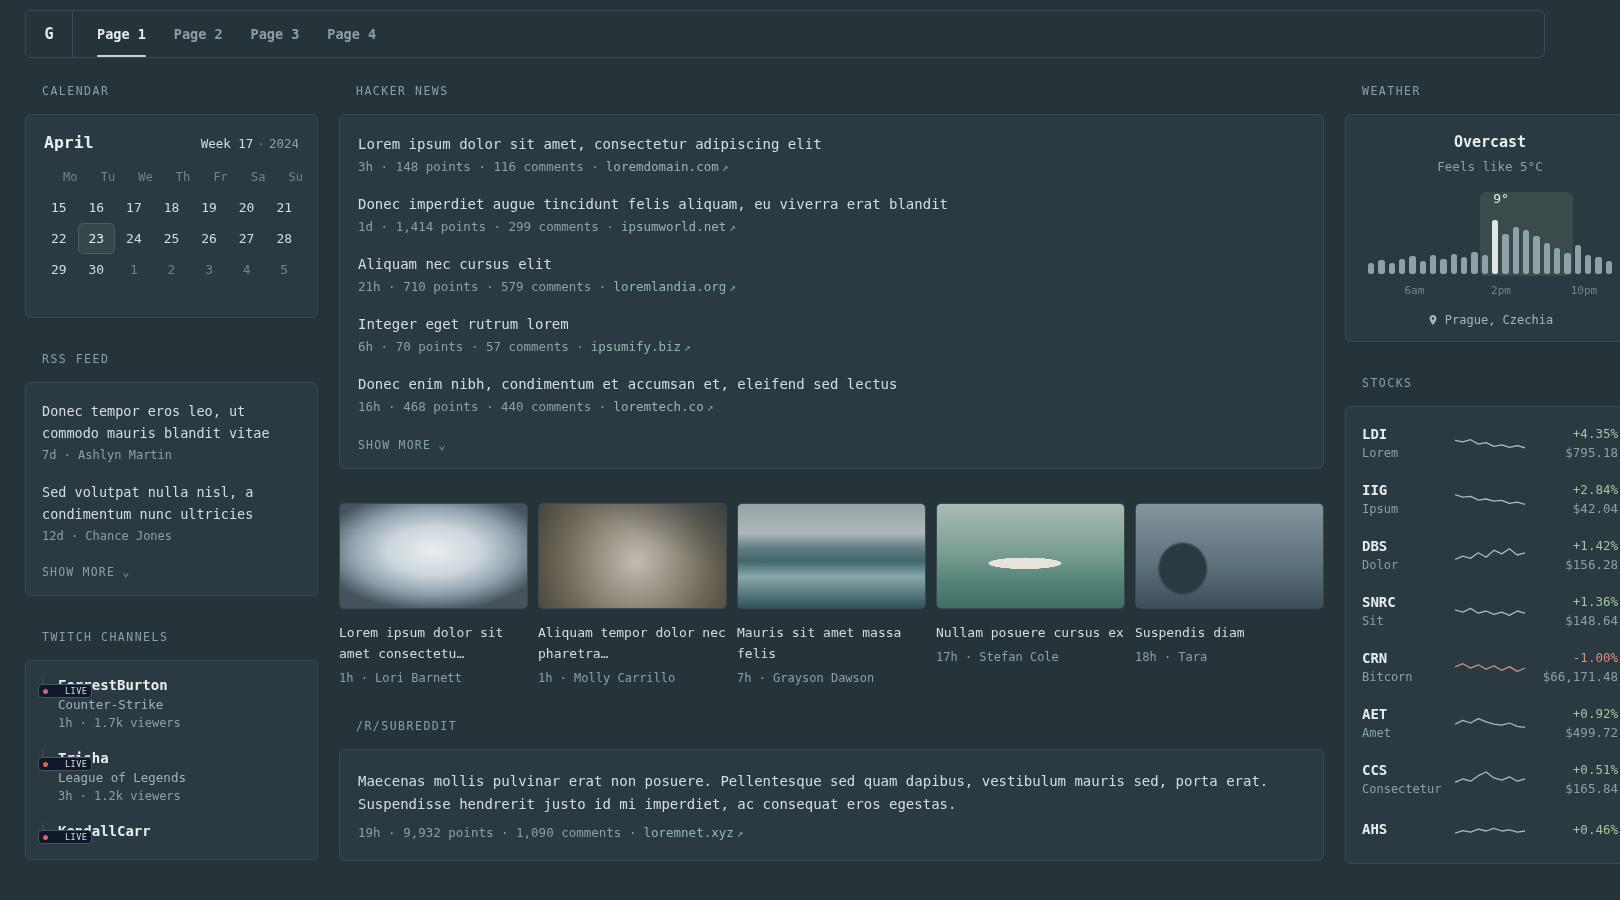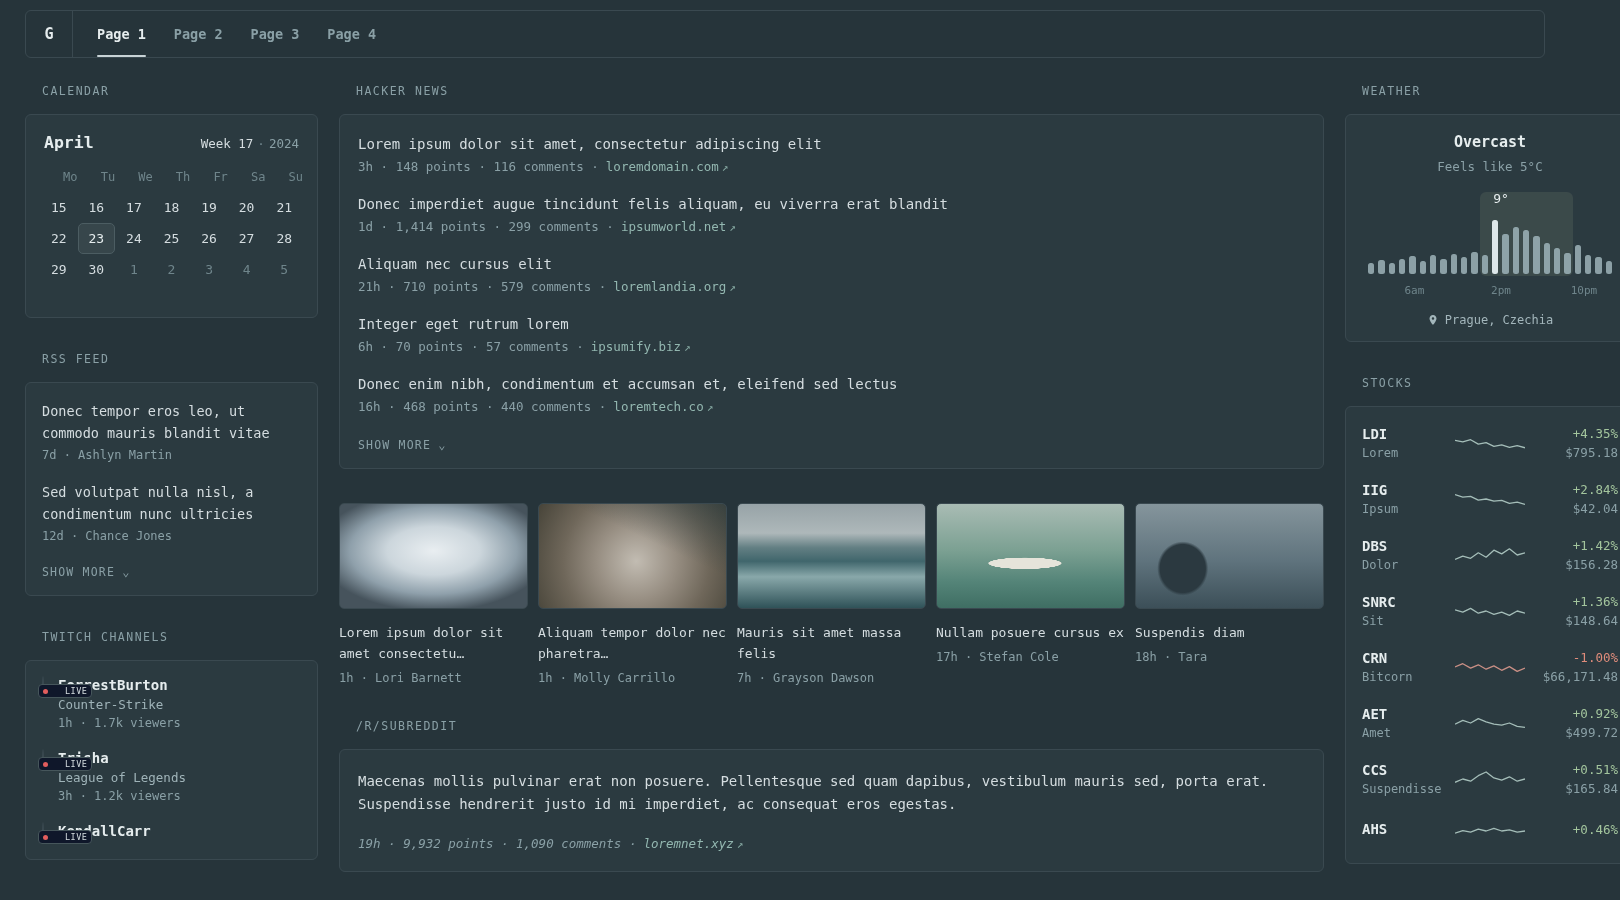--- a/index.html
+++ b/index.html
@@ -104,21 +104,21 @@
   .video-card.idx-1 .thumb{background:linear-gradient(205deg,rgba(38,58,63,.55) 0%,rgba(38,58,63,0) 38%),radial-gradient(circle at 52% 55%,#c2bcb2 0%,#978e82 35%,#6f675a 65%,#474439 100%);}
   .video-card.idx-2 .thumb{background:linear-gradient(180deg,#97a3a7 0%,#aeb8ba 28%,#637f83 42%,#40666c 55%,#89a8aa 70%,#2f5258 100%);}
   .video-card.idx-3 .thumb{background:radial-gradient(ellipse 32% 9% at 47% 57%,#e6e4da 0%,#e6e4da 60%,rgba(230,228,218,0) 62%),linear-gradient(180deg,#a9bcb4 0%,#7ba092 45%,#548478 75%,#3f6e63 100%);}
   .video-card.idx-4 .thumb{background:radial-gradient(ellipse 22% 42% at 25% 62%,#2b3940 0%,#2b3940 55%,rgba(43,57,64,0) 62%),linear-gradient(180deg,#85959c 0%,#5f737d 55%,#3c4f58 100%);}
   .vid-title{margin-top:14px;font-size:13px;line-height:1.6;color:var(--text);}
   .vid-meta{margin-top:6px;font-size:12px;color:var(--dim);}
 
   
   .reddit-card{padding:20px 18px;}
   .rd-title{font-size:14px;line-height:1.65;color:var(--text);cursor:pointer;}
-  .rd-meta{margin-top:20px;font-size:12.5px;color:var(--dim);font-style:italic;}
+  .rd-meta{margin-top:9px;font-size:12.5px;color:var(--dim);}
 
   
   .weather-card{padding:18px 16px 14px;text-align:center;}
   .w-cond{font-size:15px;font-weight:600;color:var(--text-strong);}
   .w-feels{margin-top:8px;font-size:12.5px;color:var(--dim);}
   .w-chart{position:relative;height:80px;margin:20px 6px 0;}
   .w-highlight{position:absolute;top:-2px;bottom:-2px;background:rgba(205,218,170,0.10);border-radius:6px;}
   .w-bars{position:absolute;left:0;right:0;bottom:0;top:16px;display:flex;align-items:flex-end;gap:4px;}
   .wbar{flex:1;background:#9db3b9;border-radius:2.5px;min-height:5px;opacity:.85;}
   .wbar.peak{background:#dde7e9;opacity:1;}
@@ -557,21 +557,21 @@
             </span>
             <span class="st-right">
               <div class="st-chg">+0.92%</div>
               <div class="st-price">$499.72</div>
             </span>
           </div>
 
           <div class="stock-row idx-6">
             <span class="st-left">
               <div class="st-sym">CCS</div>
-              <div class="st-name">Suspendisse</div>
+              <div class="st-name">Consectetur</div>
             </span>
             <span class="st-spark">
               <svg class="spark" width="70" height="26" viewBox="0 0 70 26">
                 <polyline points="0.0,16.3 7.8,13.0 15.6,15.2 23.3,9.7 31.1,6.0 38.9,11.9 46.7,14.1 54.4,10.8 62.2,15.2 70.0,13.0"></polyline>
               </svg>
             </span>
             <span class="st-right">
               <div class="st-chg">+0.51%</div>
               <div class="st-price">$165.84</div>
             </span>

